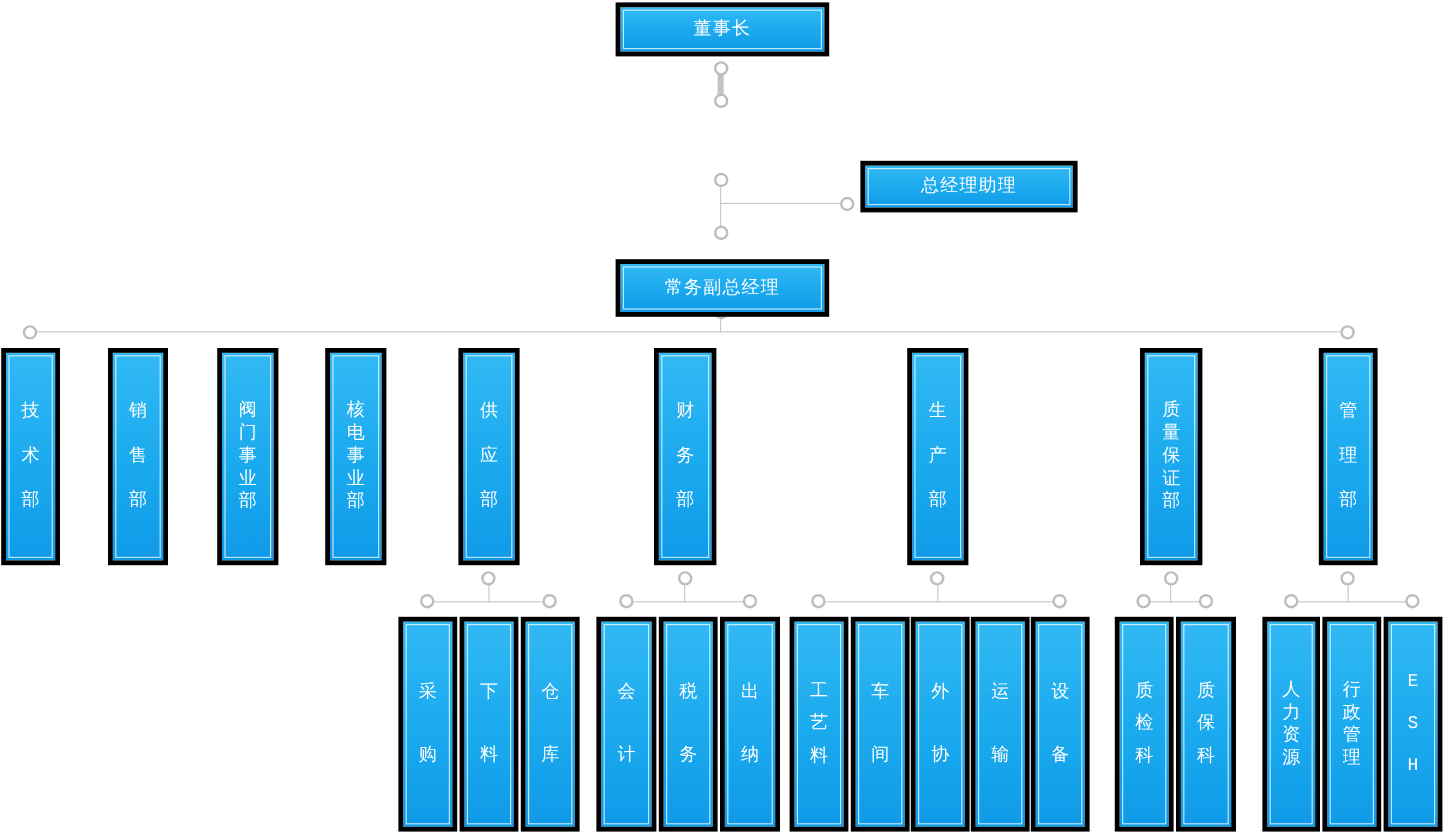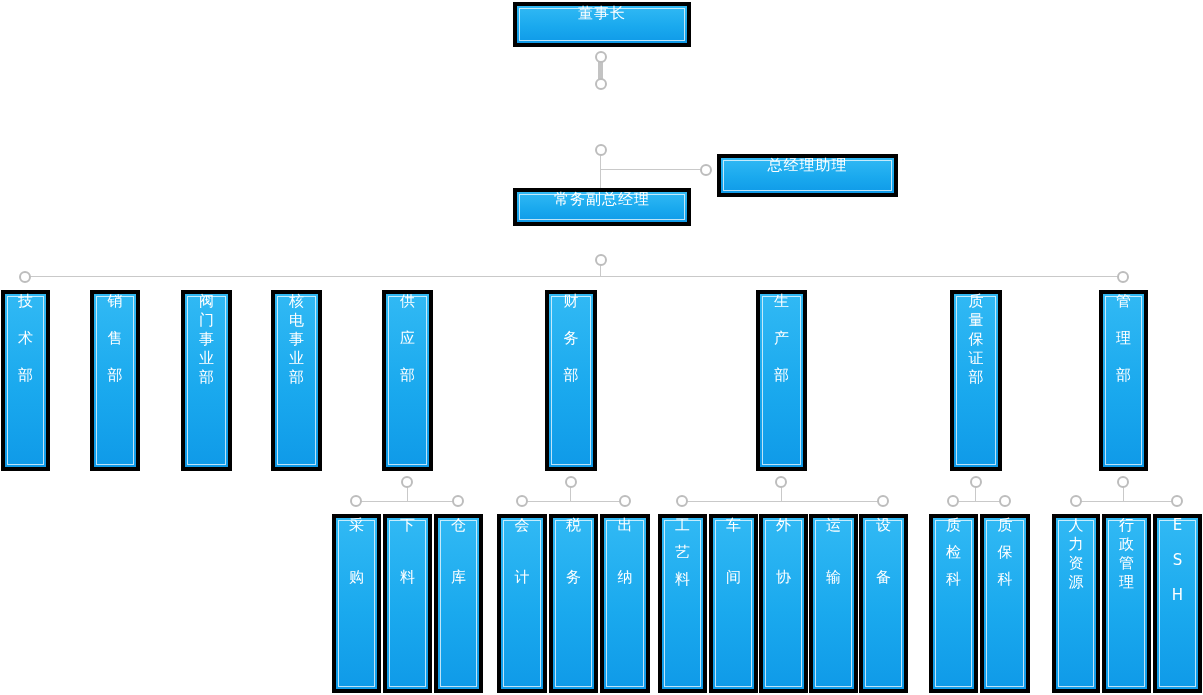--- a/index.html
+++ b/index.html
@@ -5,21 +5,21 @@
   html,body{margin:0;padding:0;background:#fff;}
   .stage{
     position:relative;width:1203px;height:695px;background:#ffffff;overflow:hidden;
     font-family:"DejaVu Sans","Liberation Sans",sans-serif;
   }
   
   .box{
     position:absolute;box-sizing:border-box;
     border:4px solid #000;
     background:linear-gradient(180deg,#31b9f4 0%,#1aa9ee 55%,#0f9ae8 100%);
-    display:flex;align-items:flex-start;justify-content:center;
+    display:flex;align-items:center;justify-content:center;font-family:Liberation Mono, monospace;
   }
   .box::after{
     content:"";position:absolute;inset:2px;
     border:1px solid rgba(255,255,255,0.72);
     pointer-events:none;
   }
   .lbl{
     color:#fff;font-size:15px;line-height:1;letter-spacing:1px;white-space:nowrap;
     position:relative;z-index:2;
   }
@@ -93,24 +93,24 @@
   <div class="dot" style="left:947px;top:495px"></div>
   <div class="dot" style="left:999px;top:495px"></div>
 
   <div class="dot" style="left:1117px;top:476px"></div>
   <div class="dot" style="left:1070px;top:495px"></div>
   <div class="dot" style="left:1171px;top:495px"></div>
 
   <div class="box" style="left:513px;top:2px;width:178px;height:45px">
     <span class="lbl">董事长</span>
   </div>
-  <div class="box" style="left:717px;top:154px;width:181px;height:43px">
+  <div class="box" style="left:717px;top:134px;width:181px;height:43px">
     <span class="lbl">总经理助理</span>
   </div>
-  <div class="box" style="left:513px;top:188px;width:178px;height:38px">
+  <div class="box" style="left:513px;top:216px;width:178px;height:48px">
     <span class="lbl">常务副总经理</span>
   </div>
 
   <div class="box" style="left:1px;top:290px;width:49px;height:181px">
     <span class="vlbl g22">
         <span>技</span>
         <span>术</span>
         <span>部</span>
       </span>
   </div>

